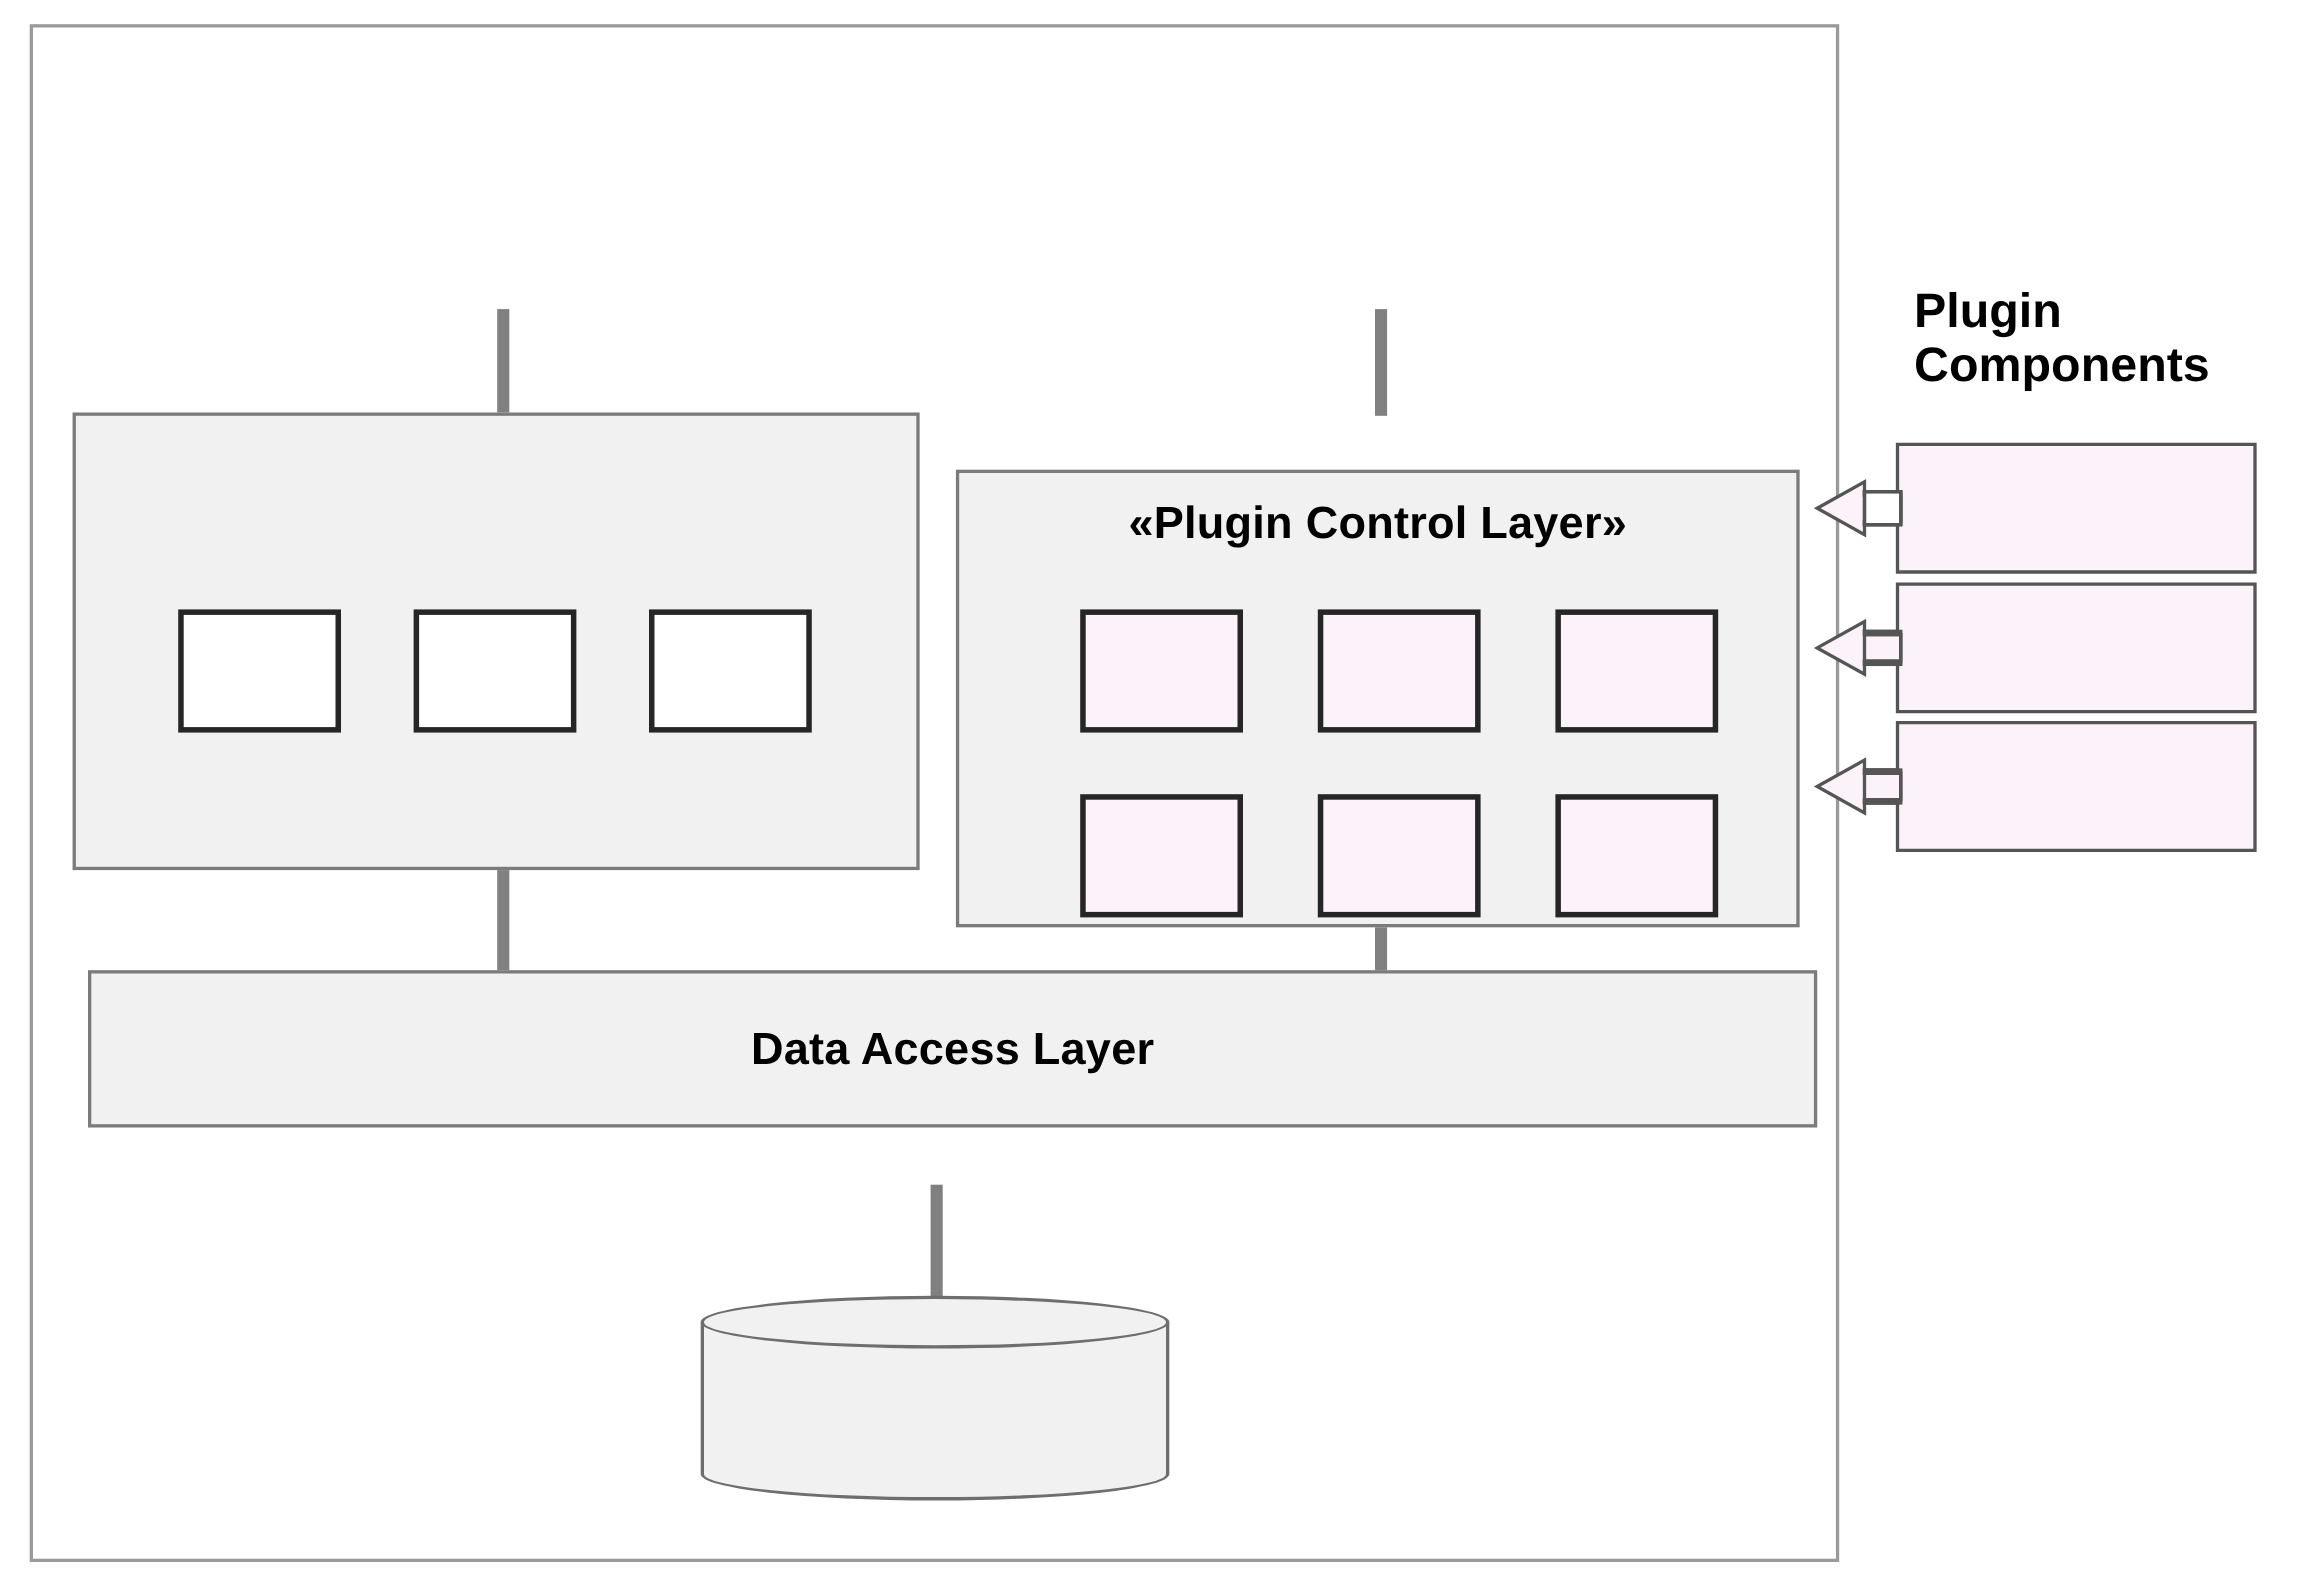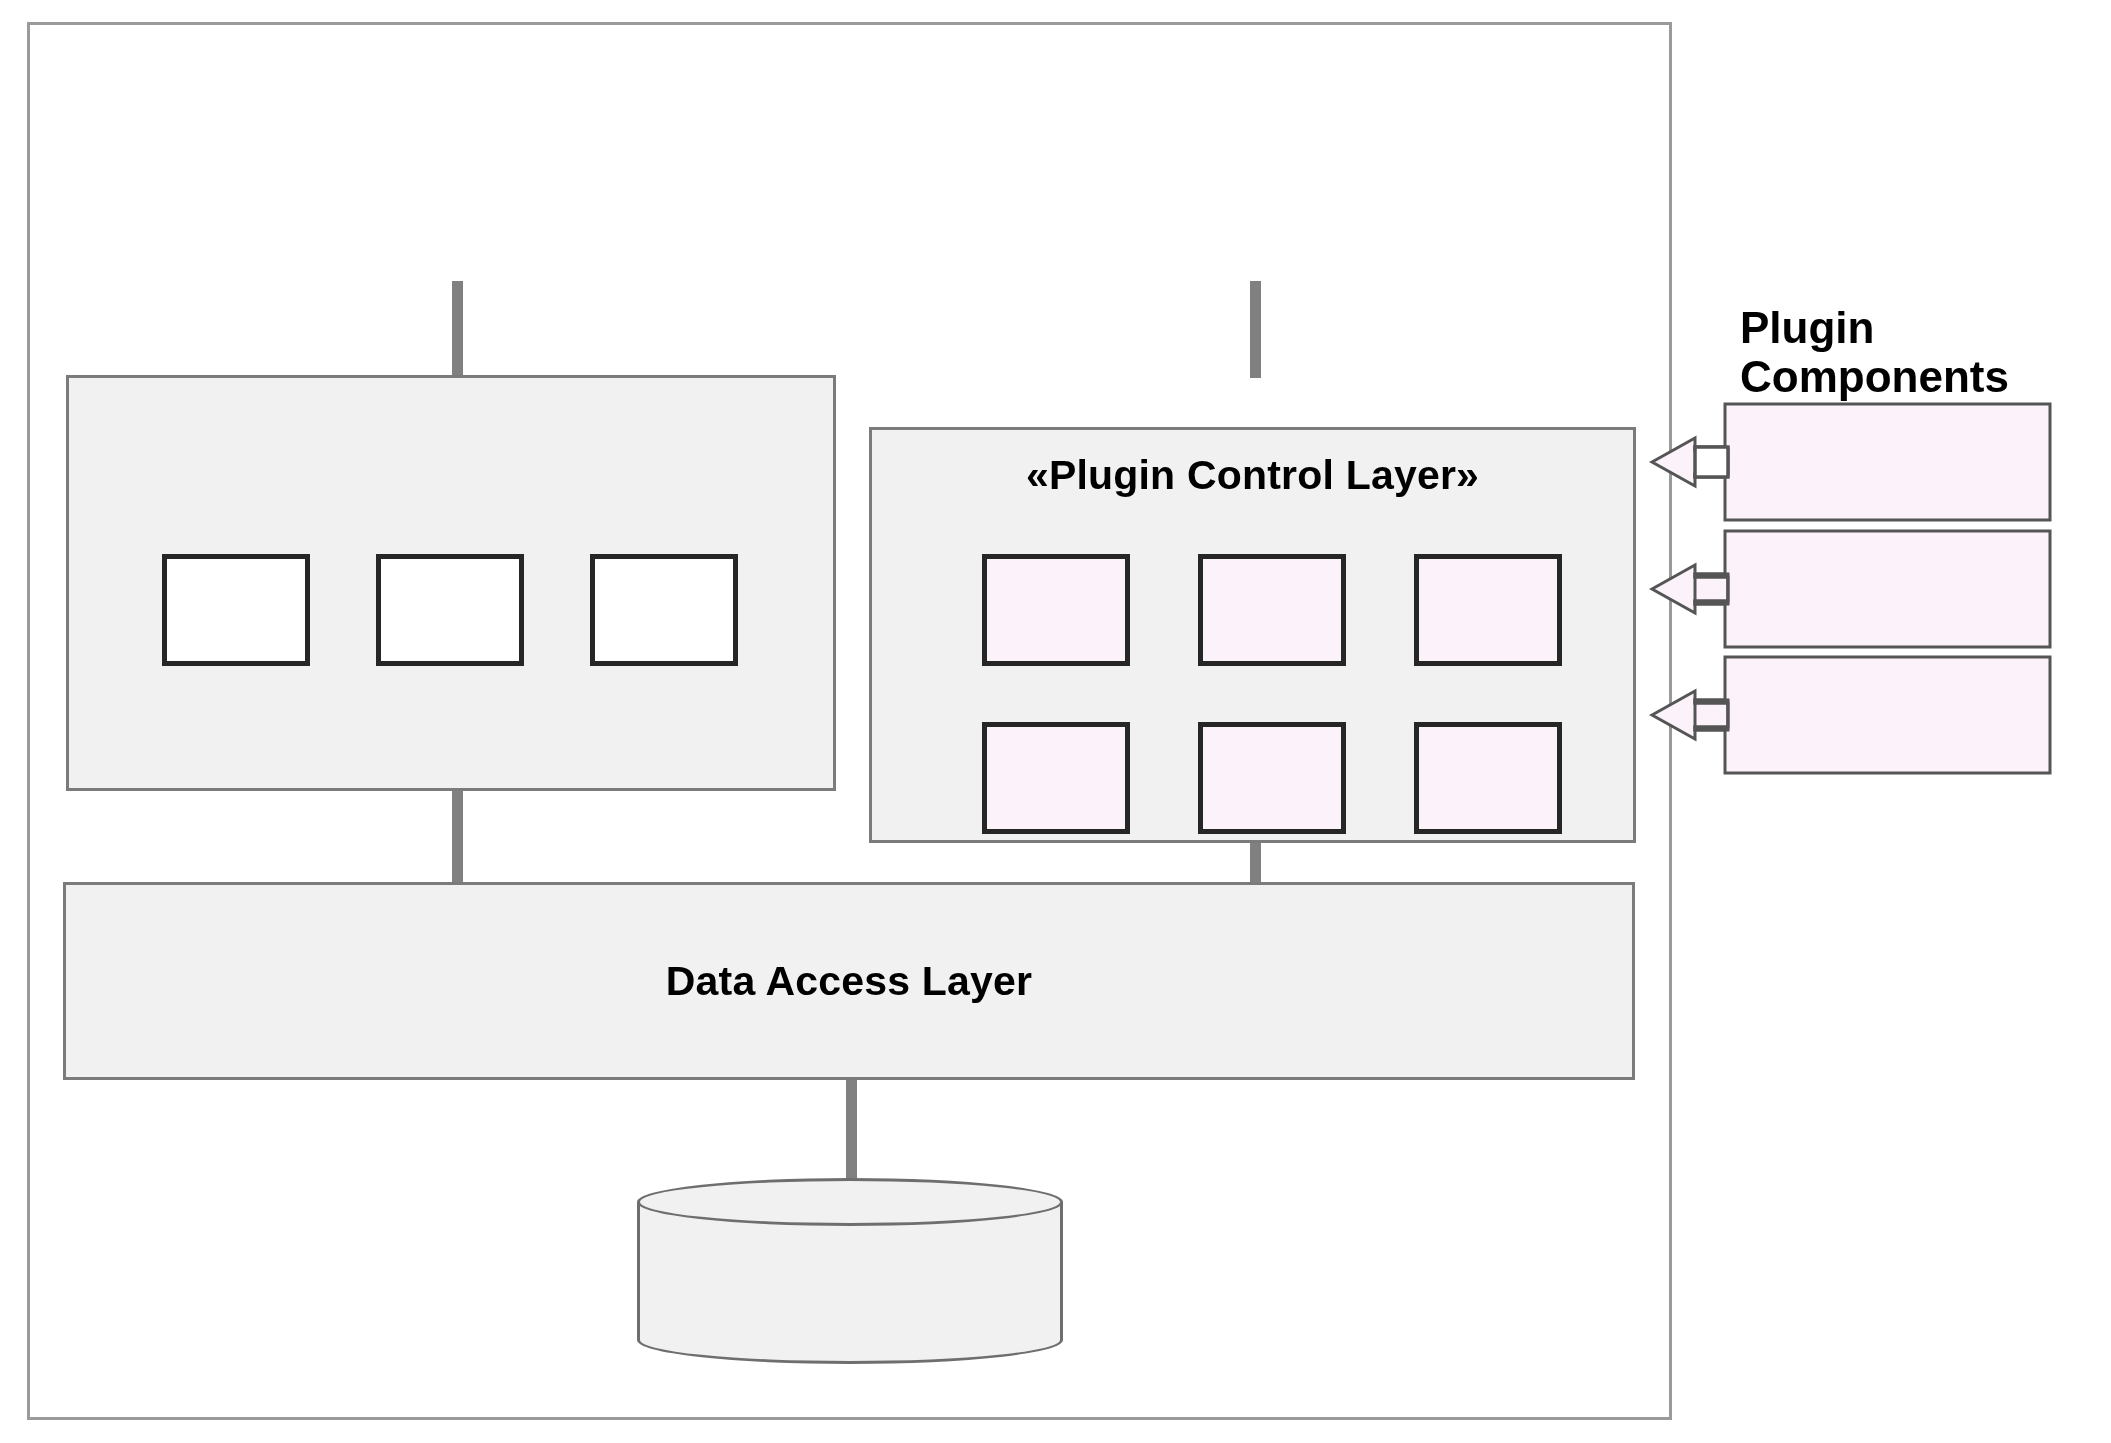--- a/index.html
+++ b/index.html
@@ -73,24 +73,24 @@
   #plugin-control-layer {
     left: 869px;
     top: 383px;
     width: 767px;
     height: 416px;
     margin-top: 44px;
   }
 
   
   #data-access-layer {
-    left: 63px;
+    left: 80px;
     top: 882px;
     width: 1572px;
-    height: 198px;
+    height: 143px;
   }
 
   
   .module-row {
     position: absolute;
     display: flex;
   }
   #core-modules {
     left: 93px;
     top: 176px;
@@ -194,21 +194,20 @@
     position: absolute;
     left: 1740px;
     top: 258px;
     width: 360px;
     font-size: 44px;
     font-weight: bold;
     line-height: 1.12;
     color: #000000;
     text-align: left;
     white-space: pre-line;
-    margin-top: 45px;
   }
 
   .plugin-component {
     position: absolute;
     width: 420px;
     height: 120px;
   }
   .plugin-component svg {
     display: block;
     width: 420px;

